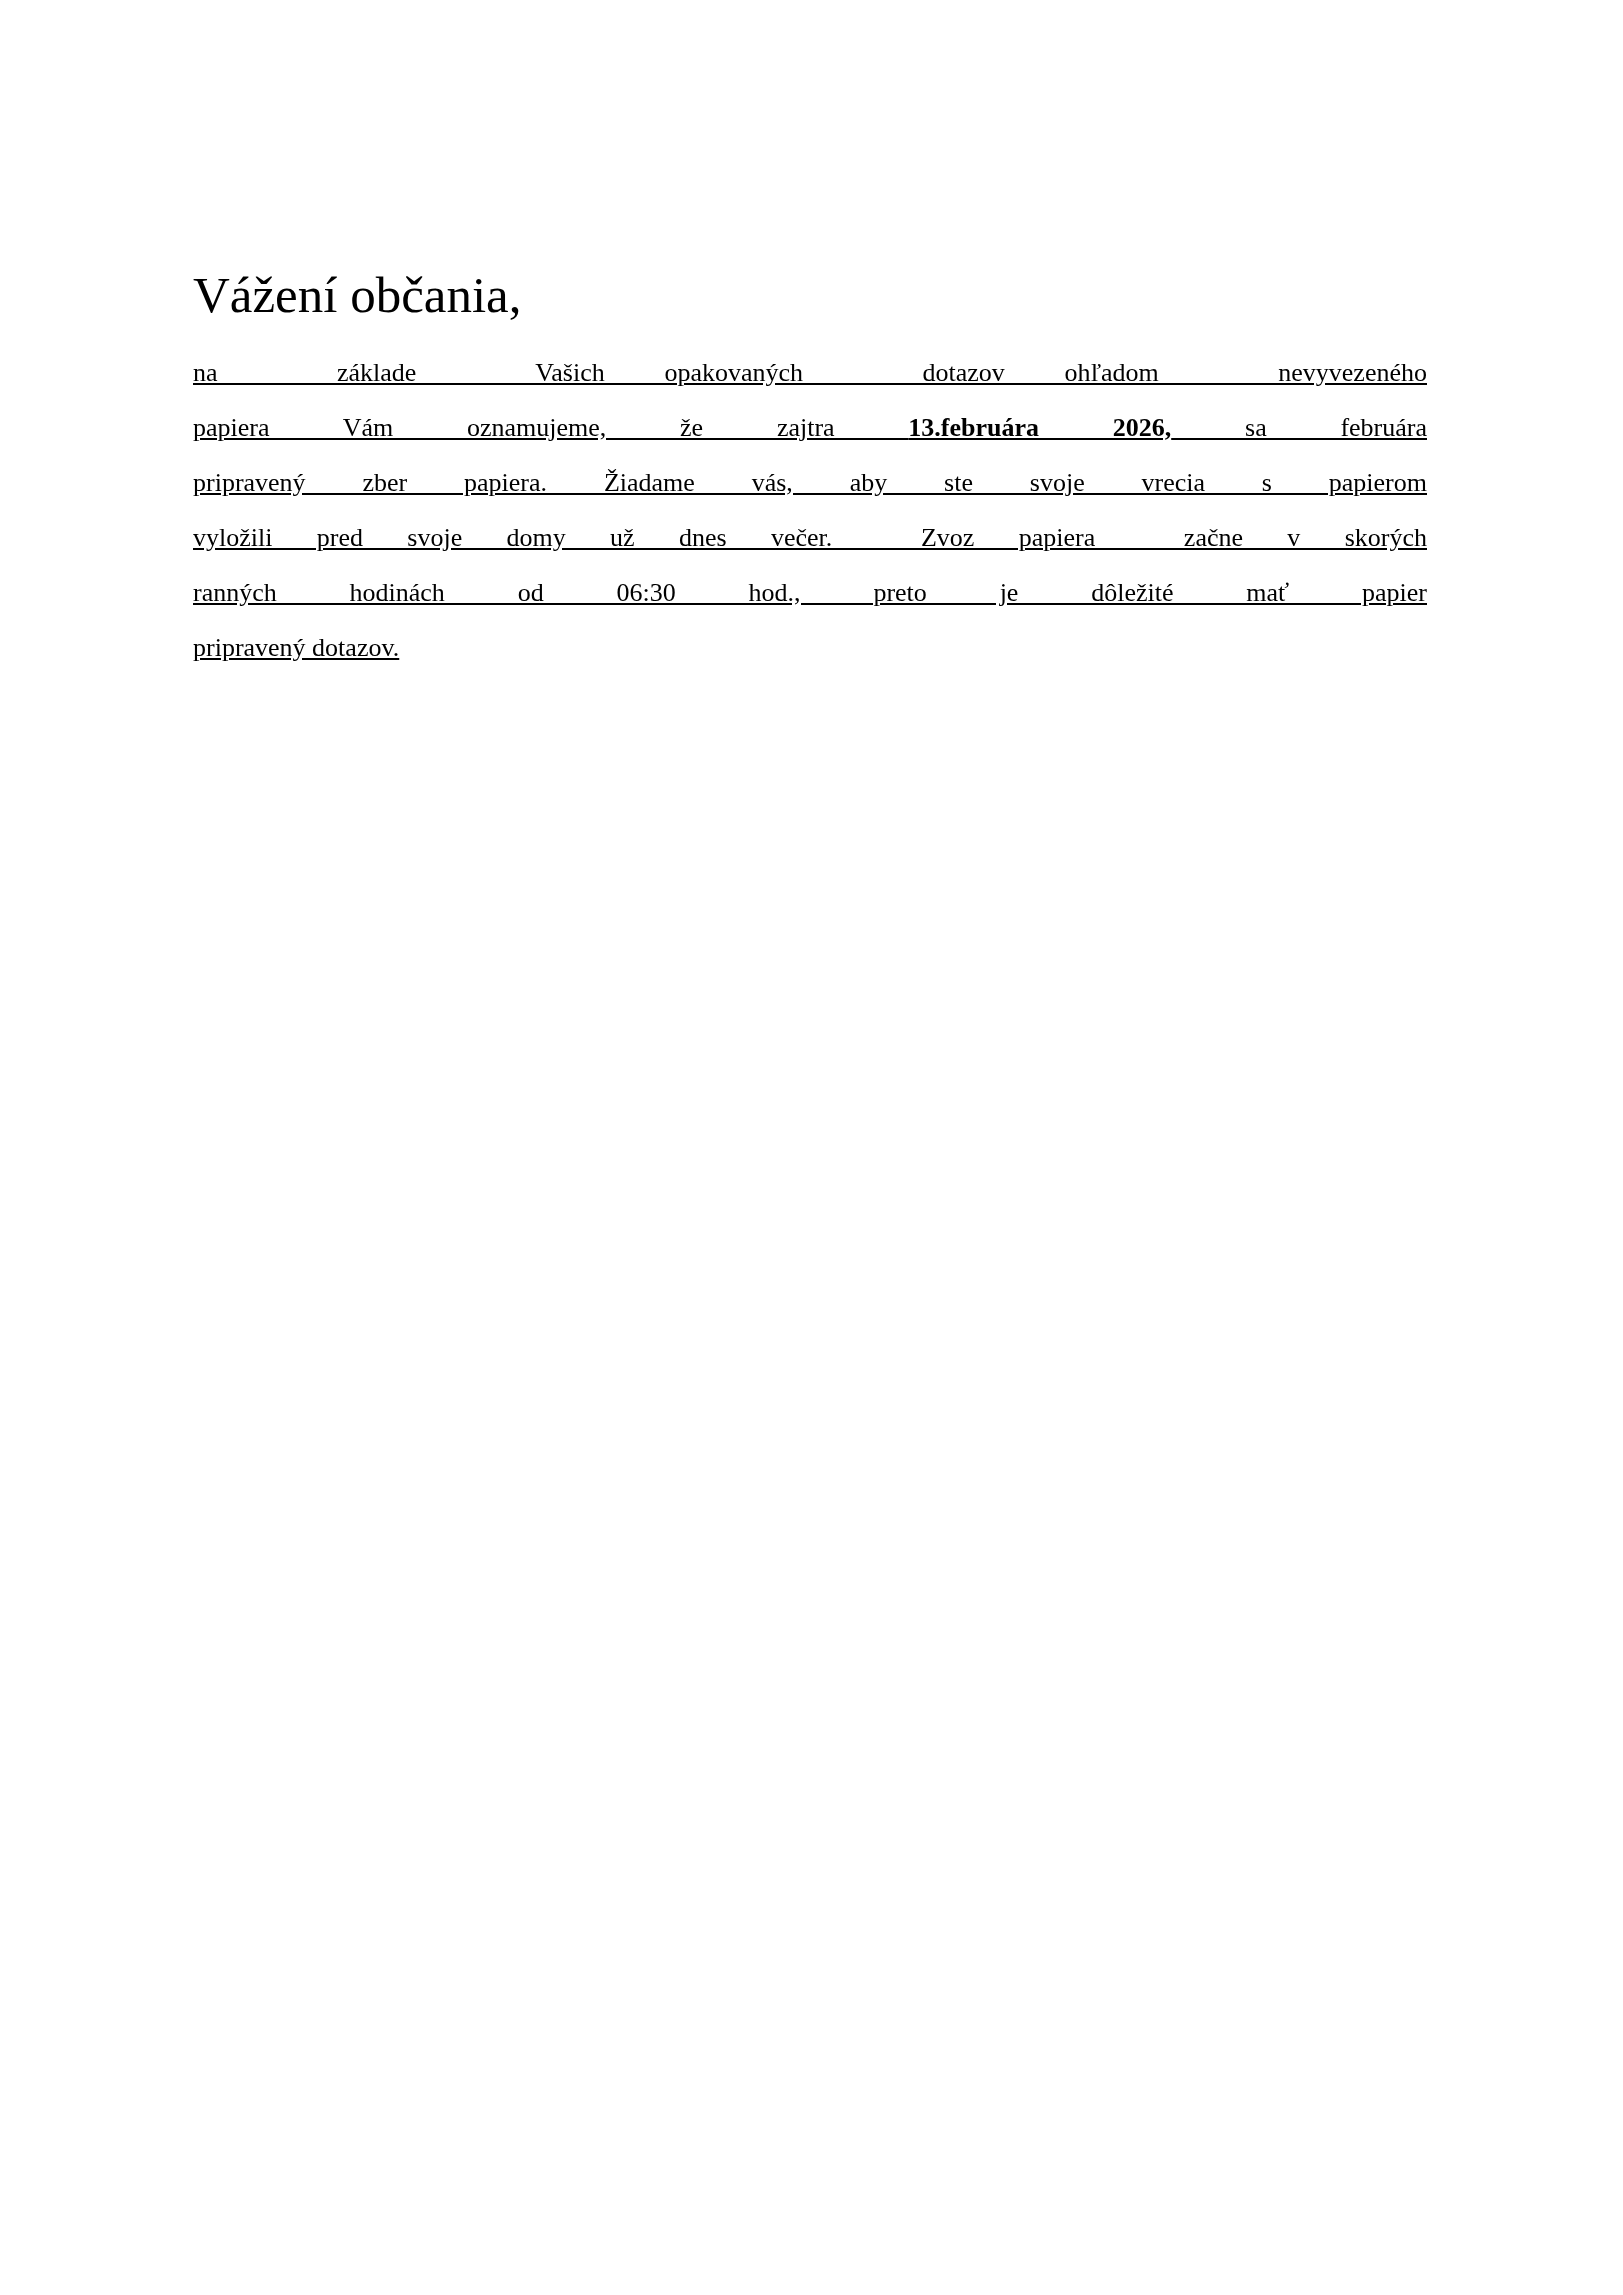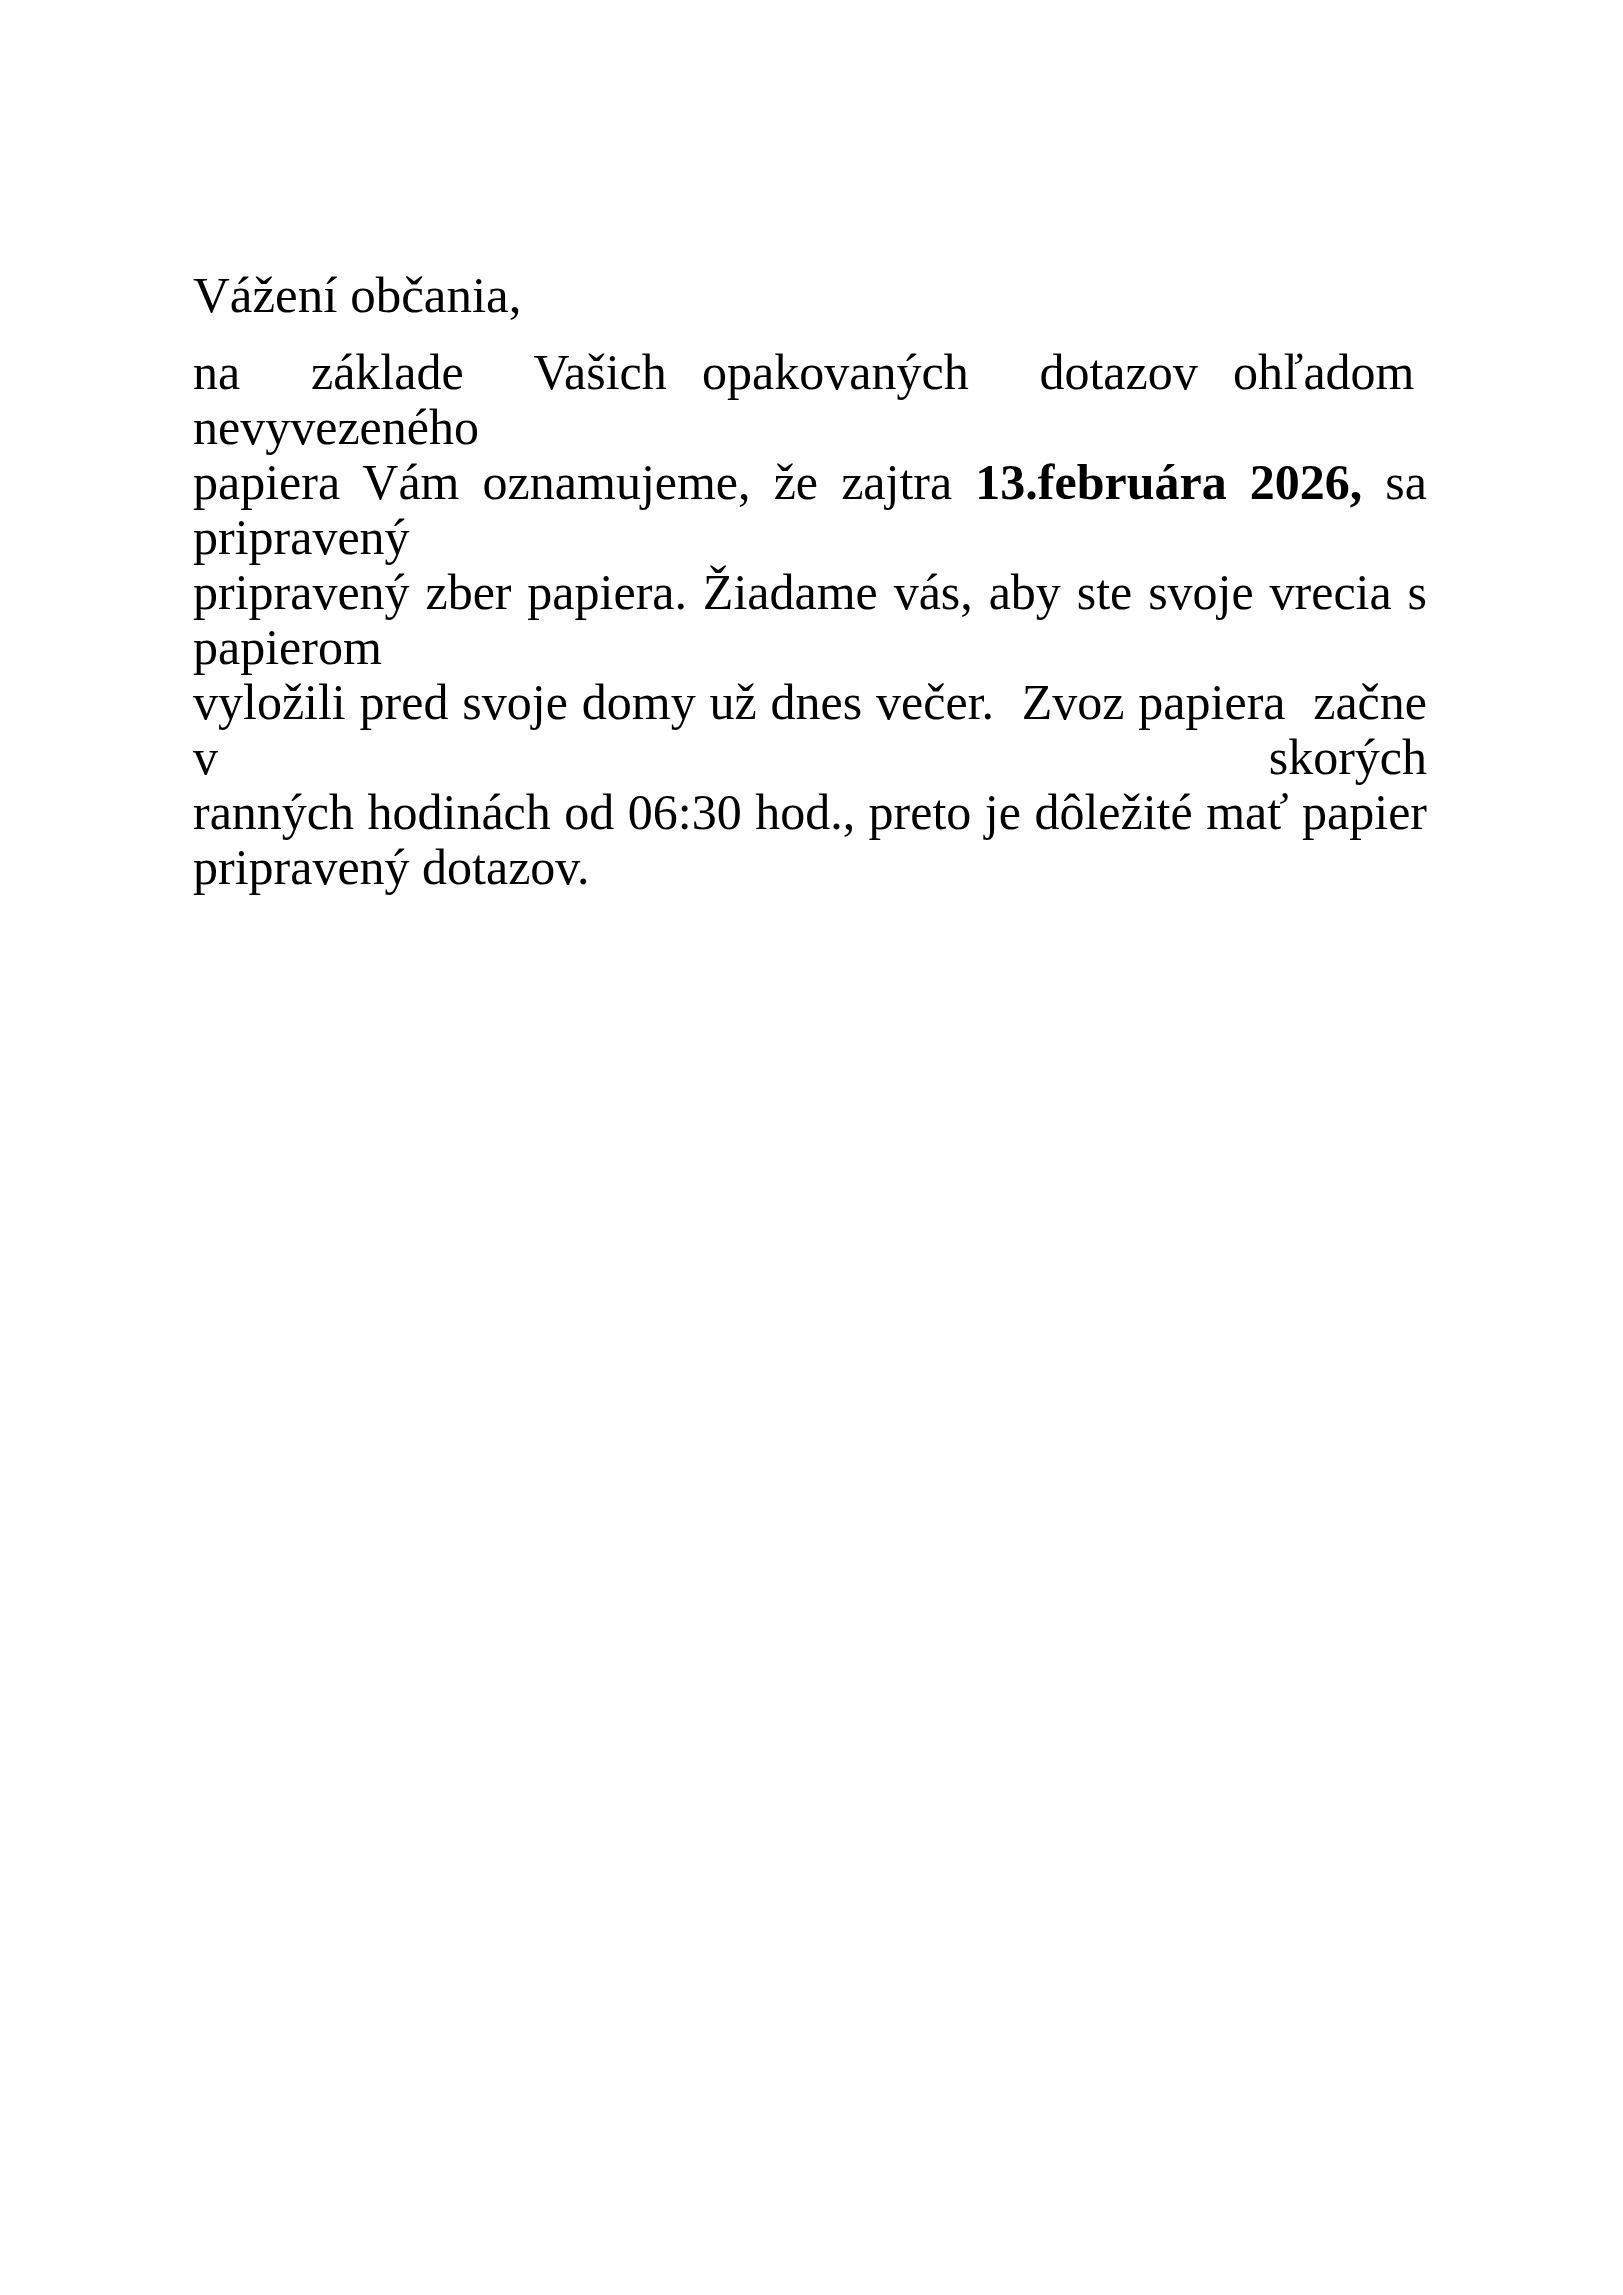--- a/index.html
+++ b/index.html
@@ -27,22 +27,23 @@
     margin: 0;
     padding-top: 266px;
     font-size: 51px;
     line-height: 59px;
     font-weight: normal;
     text-align: left;
     white-space: pre;
   }
   .notice-paragraph {
     margin-top: 19.6px;
-    font-size: 50px;
+    font-size: 26px;
     line-height: 55px;
+    text-decoration: underline;
   }
   .para-line {
     text-align: justify;
     text-align-last: justify;
     -moz-text-align-last: justify;
   }
   .para-line.last-line {
     text-align-last: left;
     -moz-text-align-last: left;
   }
@@ -56,21 +57,21 @@
 
 <div class="page">
   <div class="content">
 
     <h1 class="notice-title">Vážení občania,</h1>
 
     <div class="notice-paragraph">
 
       <div class="para-line">na&nbsp; základe&nbsp; Vašich opakovaných&nbsp; dotazov ohľadom&nbsp; nevyvezeného</div>
 
-      <div class="para-line"><span>papiera Vám oznamujeme, že zajtra </span><span class="bold-date">13.februára 2026,</span><span> sa pripravený</span></div>
+      <div class="para-line"><span>papiera Vám oznamujeme, že zajtra </span><span class="bold-date">13.februára 2026,</span><span> sa februára</span></div>
 
       <div class="para-line">pripravený zber papiera. Žiadame vás, aby ste svoje vrecia s papierom</div>
 
       <div class="para-line">vyložili pred svoje domy už dnes večer.&nbsp; Zvoz papiera&nbsp; začne v skorých</div>
 
       <div class="para-line">ranných hodinách od 06:30 hod., preto je dôležité mať papier</div>
 
       <div class="para-line last-line">pripravený dotazov.</div>
 
     </div>

